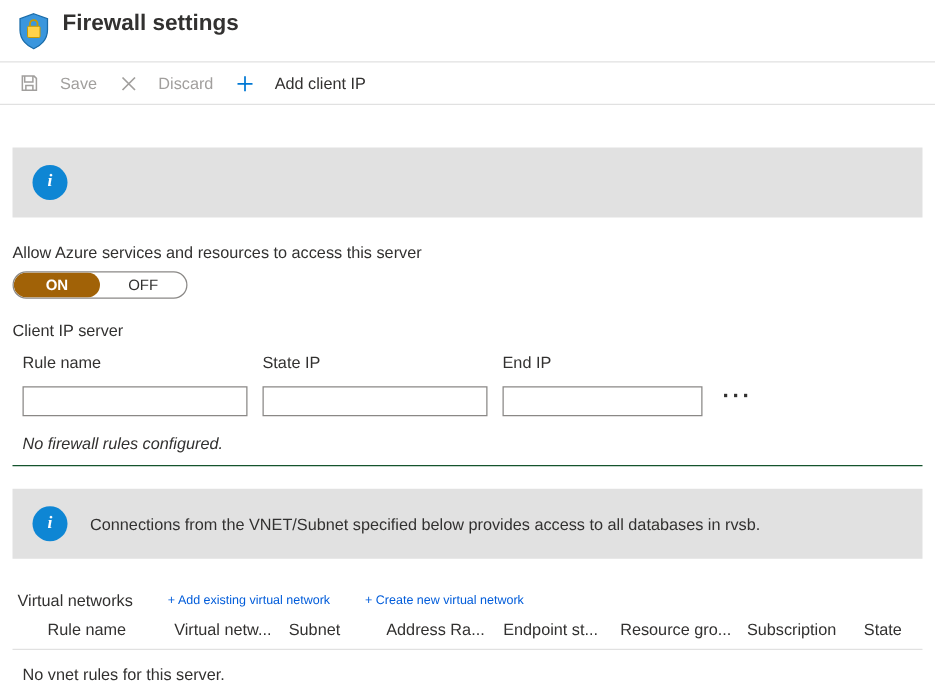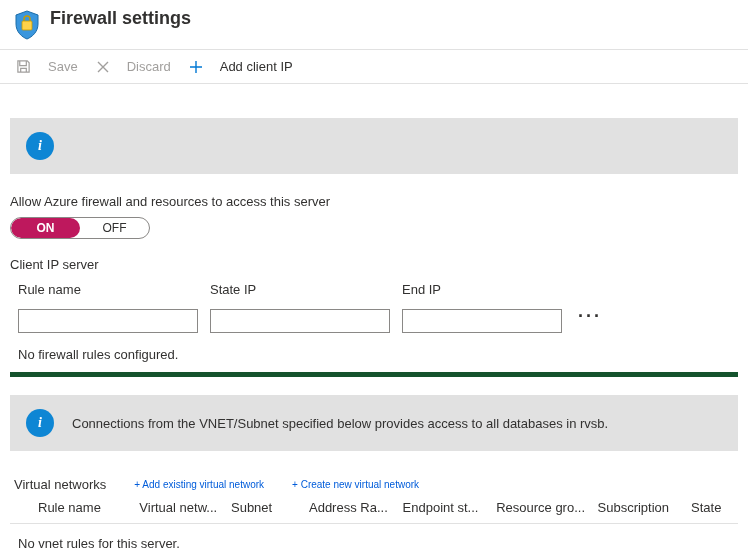--- a/index.html
+++ b/index.html
@@ -72,21 +72,21 @@
       background: #fff;
     }
     .toggle .on, .toggle .off {
       flex: 1;
       text-align: center;
       font-size: 12px;
       line-height: 20px;
       font-weight: 600;
     }
     .toggle .on {
-      background: #be185d;
+      background: #a16207;
       color: #fff;
       border-radius: 14px;
     }
     .toggle .off { color: #323130; font-weight: 400; text-align: center; }
     .client-ip-label { margin-top: 18px; margin-bottom: 10px; }
     .rule-row {
       display: flex;
       gap: 12px;
       align-items: center;
       padding: 0 8px 10px;
@@ -105,21 +105,22 @@
     }
     .ellipsis-btn {
       background: none; border: none; cursor: pointer;
       font-size: 18px; letter-spacing: 2px; color: #323130;
       padding: 4px; align-self: flex-end; margin-bottom: 2px;
       font-weight: 700;
     }
     .empty-msg {
       font-size: 13px; color: #323130;
       padding: 4px 8px 10px;
-      border-bottom: 5px solid #14532d;
+      border-bottom: 1px solid #14532d;
+      font-style: italic;
     }
     .vnet-header {
       display: flex; align-items: center; gap: 28px;
       margin-top: 26px; margin-bottom: 6px; padding: 0 4px;
     }
     .vnet-header .vh-label { font-size: 13px; }
     .link-btn {
       background: none; border: none; cursor: pointer;
       color: #015cda; font-size: 10px;
     }
@@ -181,21 +182,21 @@
 </div>
 
 <div class="content">
 
   
   <div class="info-banner">
     <div class="info-icon">i</div>
   </div>
 
   
-  <div class="section-label">Allow Azure firewall and resources to access this server</div>
+  <div class="section-label">Allow Azure services and resources to access this server</div>
   <div class="toggle">
     <div class="on">ON</div>
     <div class="off">OFF</div>
   </div>
 
   
   <div class="section-label client-ip-label">Client IP server</div>
   <div class="rule-row">
     <div class="rule-col col1">
       <label>Rule name</label>

